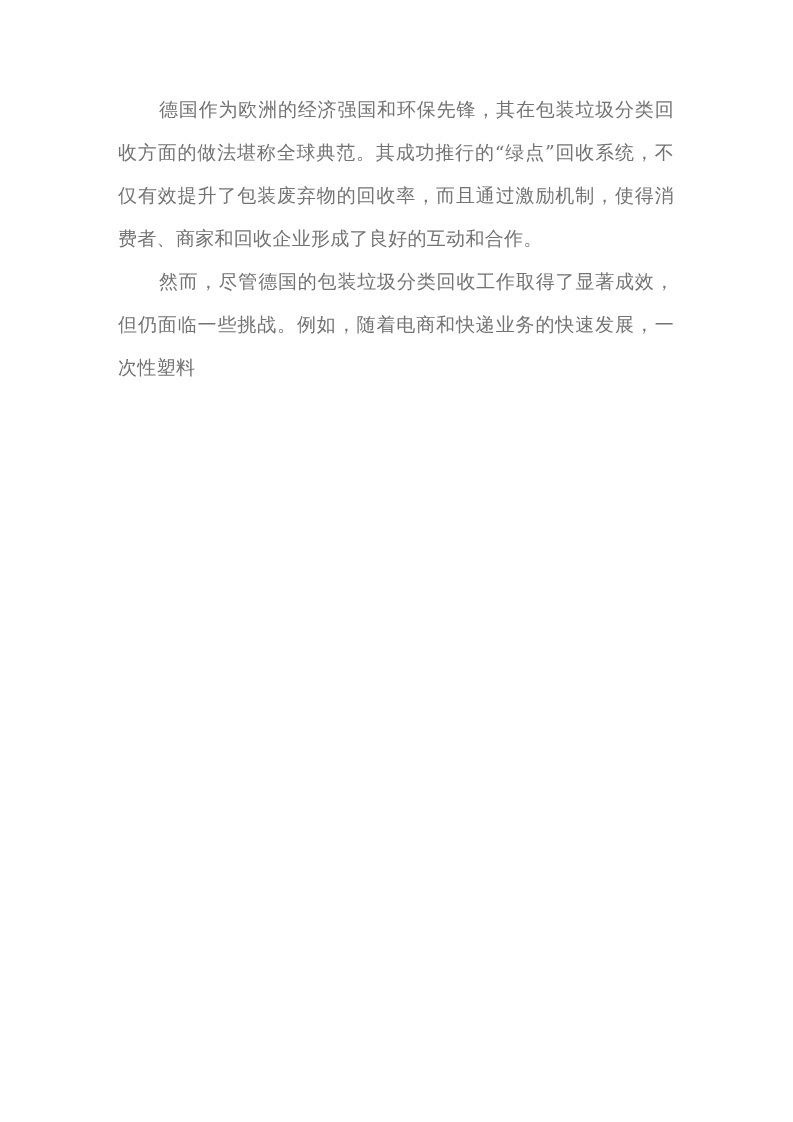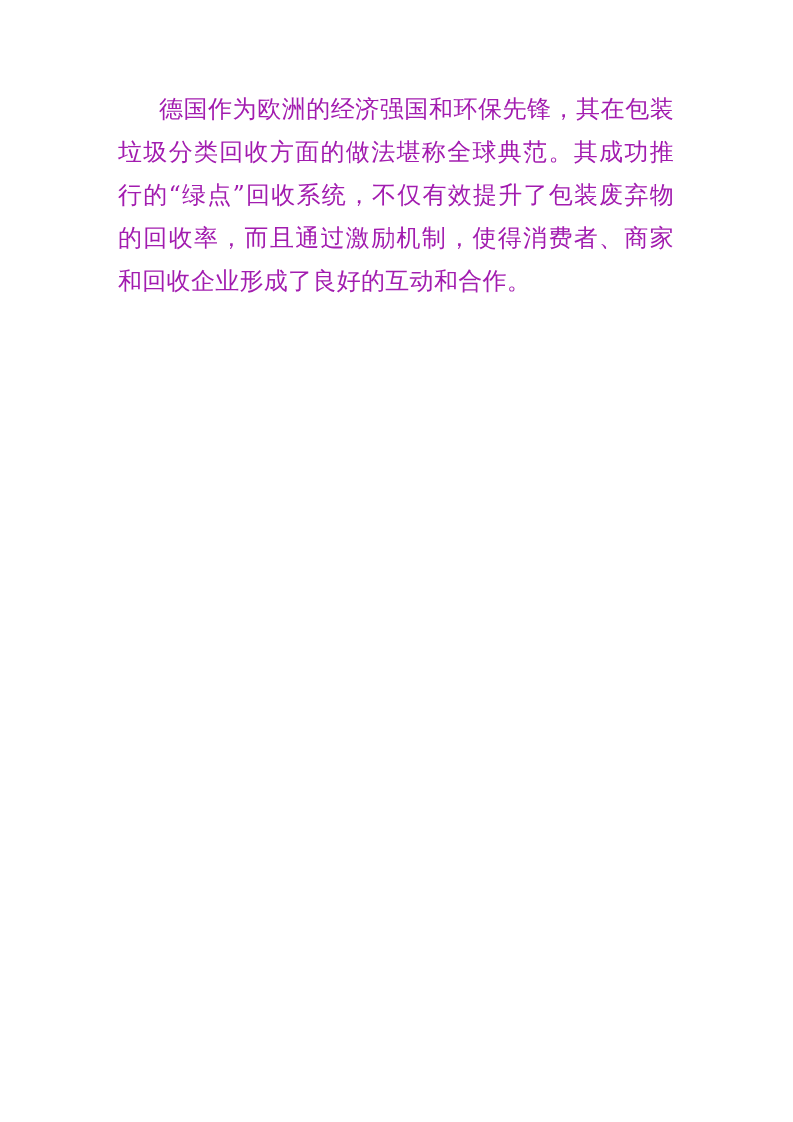--- a/index.html
+++ b/index.html
@@ -3,30 +3,31 @@
   <meta charset="utf-8">
   <style>
     html, body { margin: 0; padding: 0; background: #ffffff; }
     body { width: 793px; height: 1122px; position: relative; overflow: hidden; }
     .page {
       position: absolute;
       left: 118px;
       top: 88px;
       width: 556px;
       font-family: "DejaVu Serif", "Liberation Serif", serif;
-      font-size: 24px;
-      color: #a21caf;
+      font-size: 19px;
+      color: #737373;
     }
     .para {
       margin: 0;
       line-height: 43px;
       text-indent: 41px;
       text-align: justify;
       text-justify: inter-character;
       letter-spacing: 0.3px;
     }
   </style>
 </head>
 <body>
 
 <div class="page">
   <p class="para">德国作为欧洲的经济强国和环保先锋，其在包装垃圾分类回收方面的做法堪称全球典范。其成功推行的“绿点”回收系统，不仅有效提升了包装废弃物的回收率，而且通过激励机制，使得消费者、商家和回收企业形成了良好的互动和合作。</p>
+  <p class="para">然而，尽管德国的包装垃圾分类回收工作取得了显著成效，但仍面临一些挑战。例如，随着电商和快递业务的快速发展，一次性塑料</p>
 </div>
 
 </body></html>

